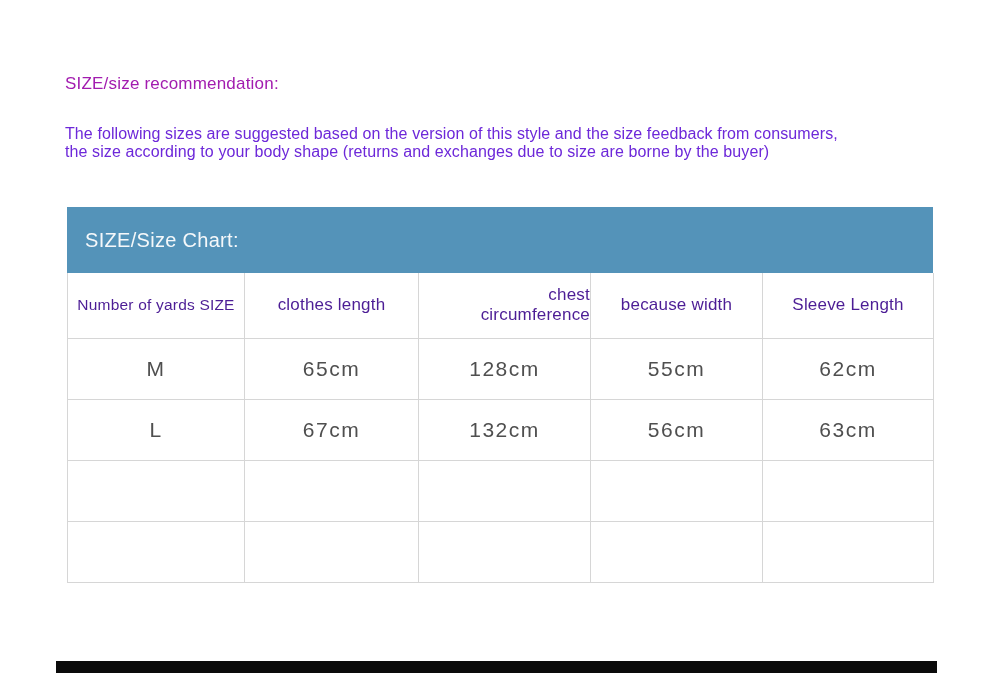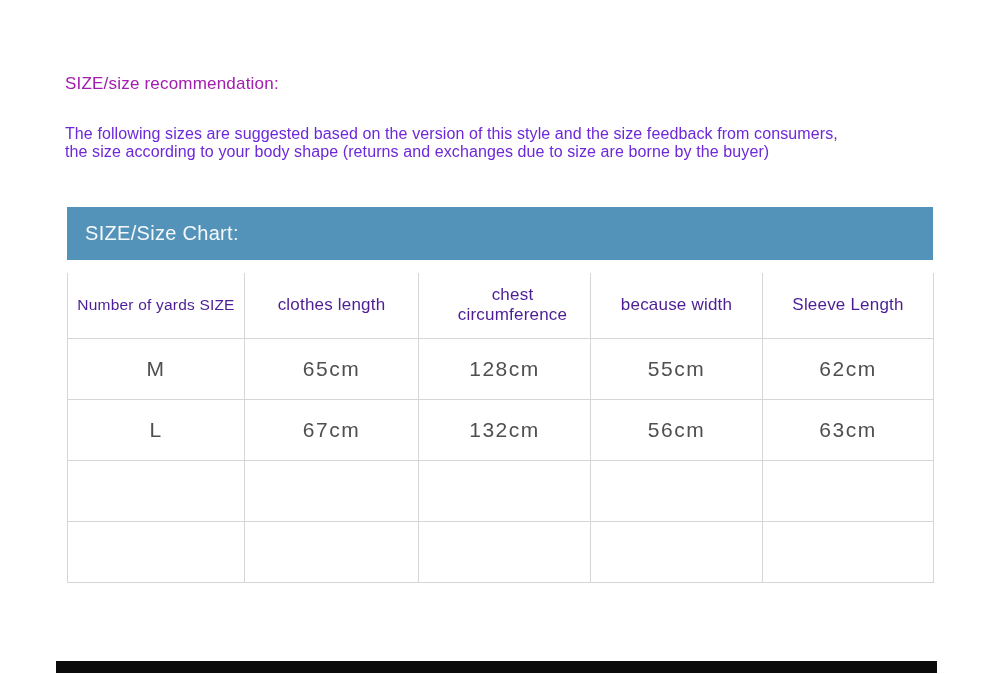--- a/index.html
+++ b/index.html
@@ -31,21 +31,21 @@
     font-size: 16px;
     line-height: 17.5px;
     color: #6d28d9;
     letter-spacing: 0.1px;
   }
   .title-bar {
     position: absolute;
     left: 67px;
     top: 207px;
     width: 866px;
-    height: 53px;
+    height: 66px;
     background: #5493b9;
     display: flex;
     align-items: center;
     box-sizing: border-box;
     padding-left: 18px;
   }
   .title-bar .title-text {
     color: #f5f8fa;
     font-size: 20px;
     letter-spacing: 0.3px;
@@ -70,21 +70,21 @@
   table.size-table thead th { border-top: 0; }
   table.size-table thead tr { height: 65px; }
   table.size-table tbody tr { height: 61px; }
   table.size-table th {
     font-size: 17px;
     color: #4c1d95;
     letter-spacing: 0.2px;
   }
   table.size-table th.col-size { font-size: 15.5px; }
   table.size-table th.col-chest {
-    text-align: center;
+    text-align: right;
     padding-left: 16px;
     margin-top: 24px;
   }
   table.size-table td {
     font-size: 21px;
     color: #4f4f4f;
     letter-spacing: 1.5px;
   }
   .bottom-bar {
     position: absolute;

